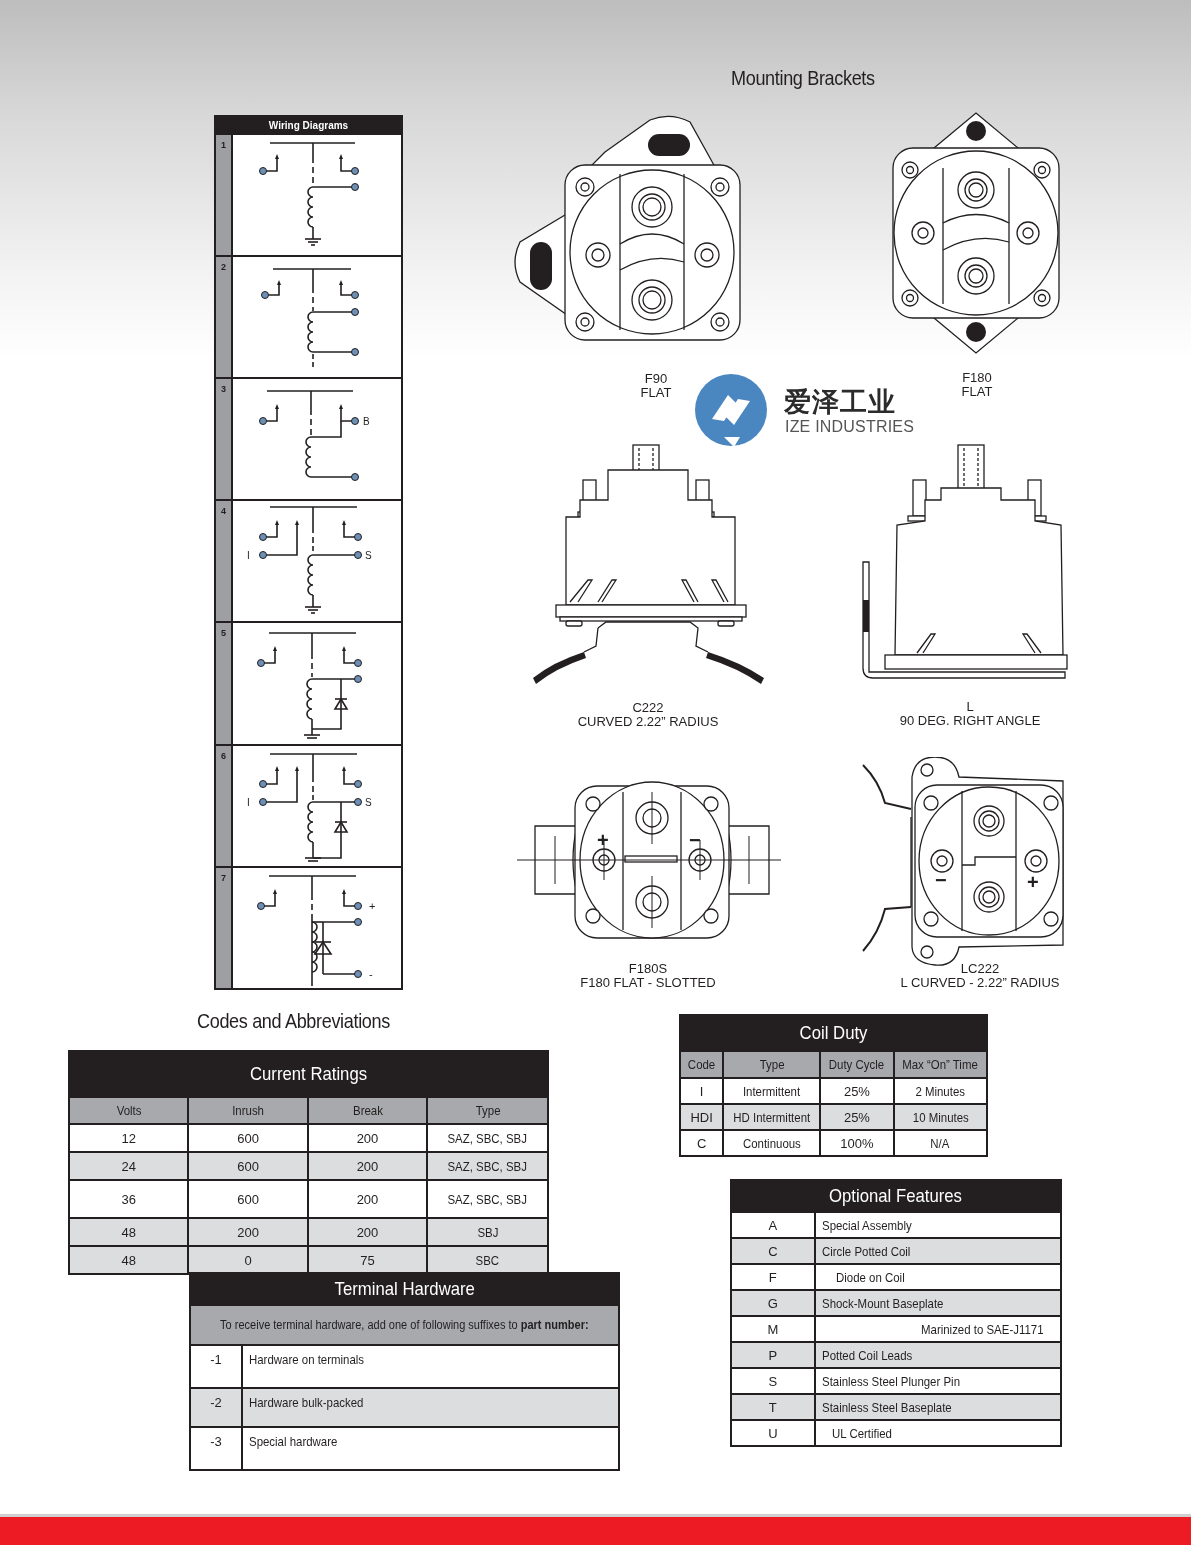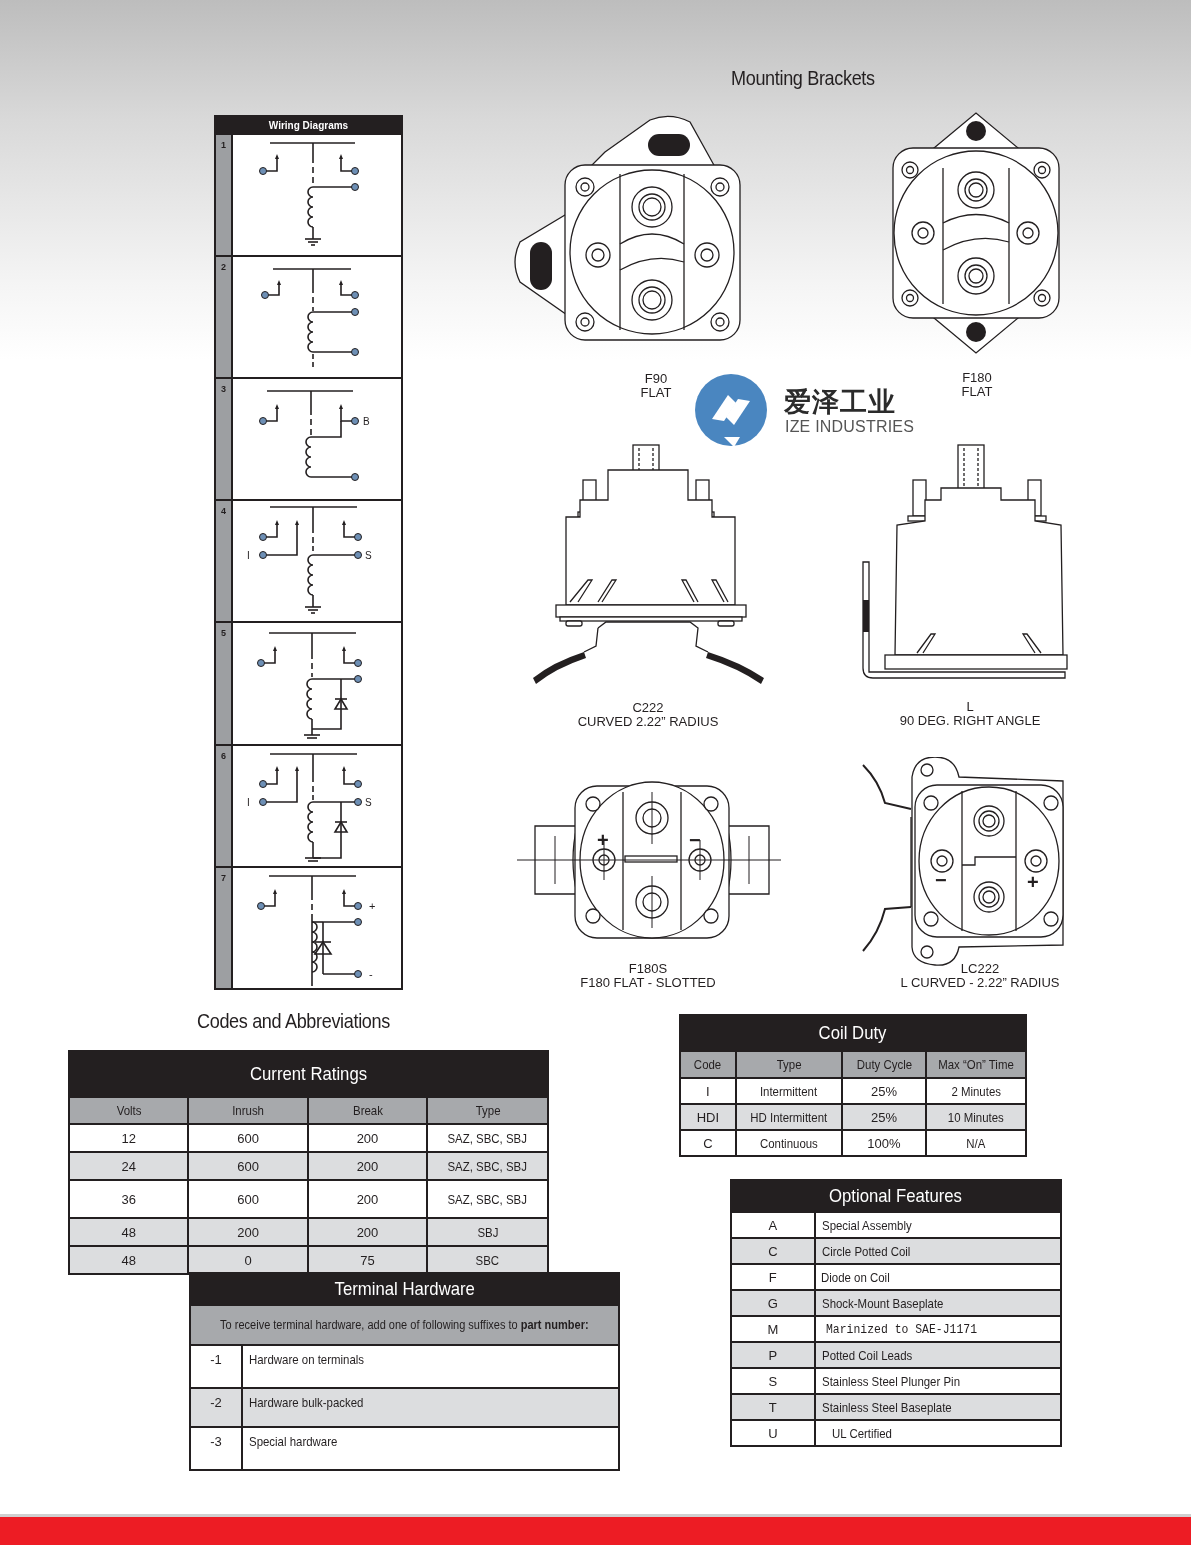--- a/index.html
+++ b/index.html
@@ -579,21 +579,21 @@
     <td style="vertical-align:top; padding-top:6px;">-2</td>
     <td style="text-align:left; vertical-align:top; padding:6px 0 0 6px;"><span class="squeeze" style="transform-origin:left;">Hardware bulk-packed</span></td>
   </tr>
   <tr class="plain" style="height:43px;">
     <td style="vertical-align:top; padding-top:6px;">-3</td>
     <td style="text-align:left; vertical-align:top; padding:6px 0 0 6px;"><span class="squeeze" style="transform-origin:left;">Special hardware</span></td>
   </tr>
 </tbody>
   </table>
 
-<table class="spec" style="left:679px; top:1014px; width:348px;">
+<table class="spec" style="left:679px; top:1014px; width:309px;">
   <colgroup>
       <col style="width:69px">
       <col style="width:116px">
       <col style="width:95px">
       <col style="width:107px">
     </colgroup>
   <tbody>
       <tr class="title-row">
         <th colspan="4" style="height:36px;"><span class="squeeze">Coil Duty</span></th>
       </tr>
@@ -636,29 +636,29 @@
   <tr class="plain" style="height:26px;">
         <td>A</td>
         <td style="text-align:left; padding-left:6px;"><span class="squeeze" style="transform-origin:left;">Special Assembly</span></td>
       </tr>
   <tr class="alt" style="height:26px;">
         <td>C</td>
         <td style="text-align:left; padding-left:6px;margin-top:38px;"><span class="squeeze" style="transform-origin:left;">Circle Potted Coil</span></td>
       </tr>
   <tr class="plain" style="height:26px;">
         <td>F</td>
-        <td style="text-align:left; padding-left:5px;"><span class="squeeze" style="transform-origin:left;">Diode on Coil</span></td>
+        <td style="text-align:left; padding-left:20px;"><span class="squeeze" style="transform-origin:left;">Diode on Coil</span></td>
       </tr>
   <tr class="alt" style="height:26px;">
         <td>G</td>
         <td style="text-align:left; padding-left:6px;"><span class="squeeze" style="transform-origin:left;">Shock-Mount Baseplate</span></td>
       </tr>
   <tr class="plain" style="height:26px;">
         <td>M</td>
-        <td style="text-align:left; padding-left:10px;font-family:Liberation Mono, monospace;"><span class="squeeze" style="transform-origin:left;">Marinized to SAE-J1171</span></td>
+        <td style="text-align:right; padding-left:19px;"><span class="squeeze" style="transform-origin:left;">Marinized to SAE-J1171</span></td>
       </tr>
   <tr class="alt" style="height:26px;">
         <td>P</td>
         <td style="text-align:left; padding-left:6px;"><span class="squeeze" style="transform-origin:left;">Potted Coil Leads</span></td>
       </tr>
   <tr class="plain" style="height:26px;">
         <td>S</td>
         <td style="text-align:left; padding-left:6px;"><span class="squeeze" style="transform-origin:left;">Stainless Steel Plunger Pin</span></td>
       </tr>
   <tr class="alt" style="height:26px;">

